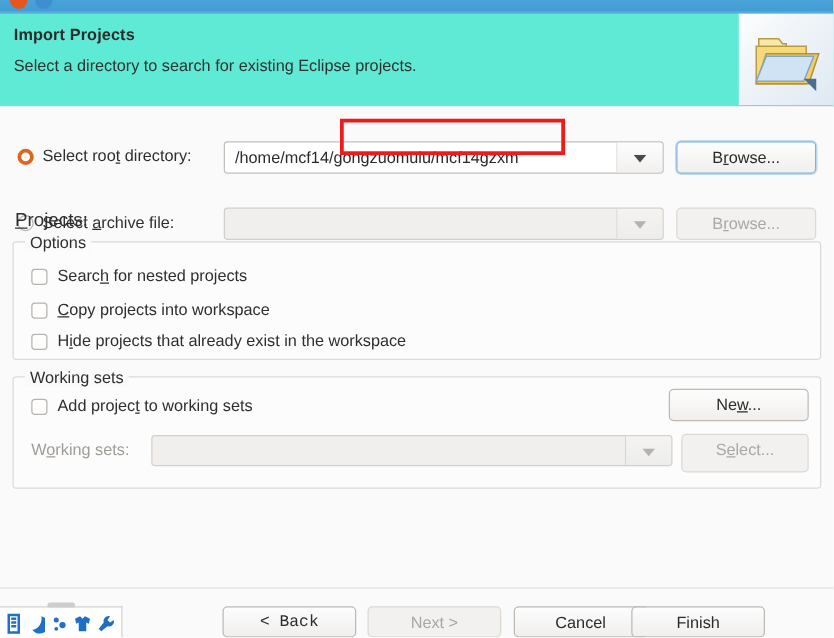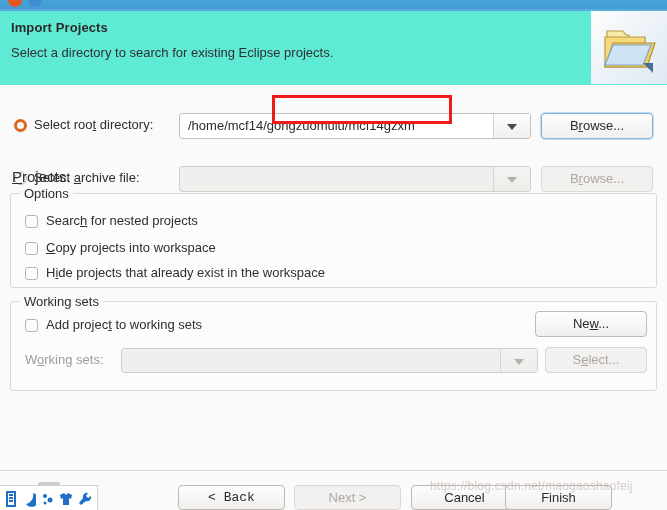--- a/index.html
+++ b/index.html
@@ -242,21 +242,21 @@
     left: 14px; top: 50px;
     font-size: 13px;
     color: #a09c98;
   }
   .btn.ws-new {
     left: 524px; top: 9px;
     width: 112px; height: 26px;
   }
   .btn.ws-select {
     left: 534px; top: 45px;
-    width: 102px; height: 26px;
+    width: 102px; height: 31px;
   }
 
   
   .footer-divider {
     position: absolute;
     left: 0; top: 470px;
     width: 667px; height: 1px;
     background: #dcdcdc;
   }
   .footer {
@@ -434,16 +434,15 @@
       <circle cx="5" cy="13" r="1.5" fill="#1f6fc4"></circle>
     </svg>
     <svg width="16" height="18" style="left:57px">
       <path d="M3 5 l4 -2 l2 2 l2 -2 l4 2 l-1 4 l-2 -1 v7 h-6 v-7 l-2 1 z" fill="#1f6fc4"></path>
     </svg>
     <svg width="16" height="18" style="left:76px">
       <path d="M12 3 a4 4 0 0 0 -5 5 l-4 5 l2 2 l5 -4 a4 4 0 0 0 5 -5 l-3 2 l-2 -2 z" fill="#1f6fc4"></path>
     </svg>
   </div>
 
-  <div class="watermark">https://blog.csdn.net/maogaoshaofeij</div>
 
   <div class="annotation"></div>
 </div>
 
 </body></html>

